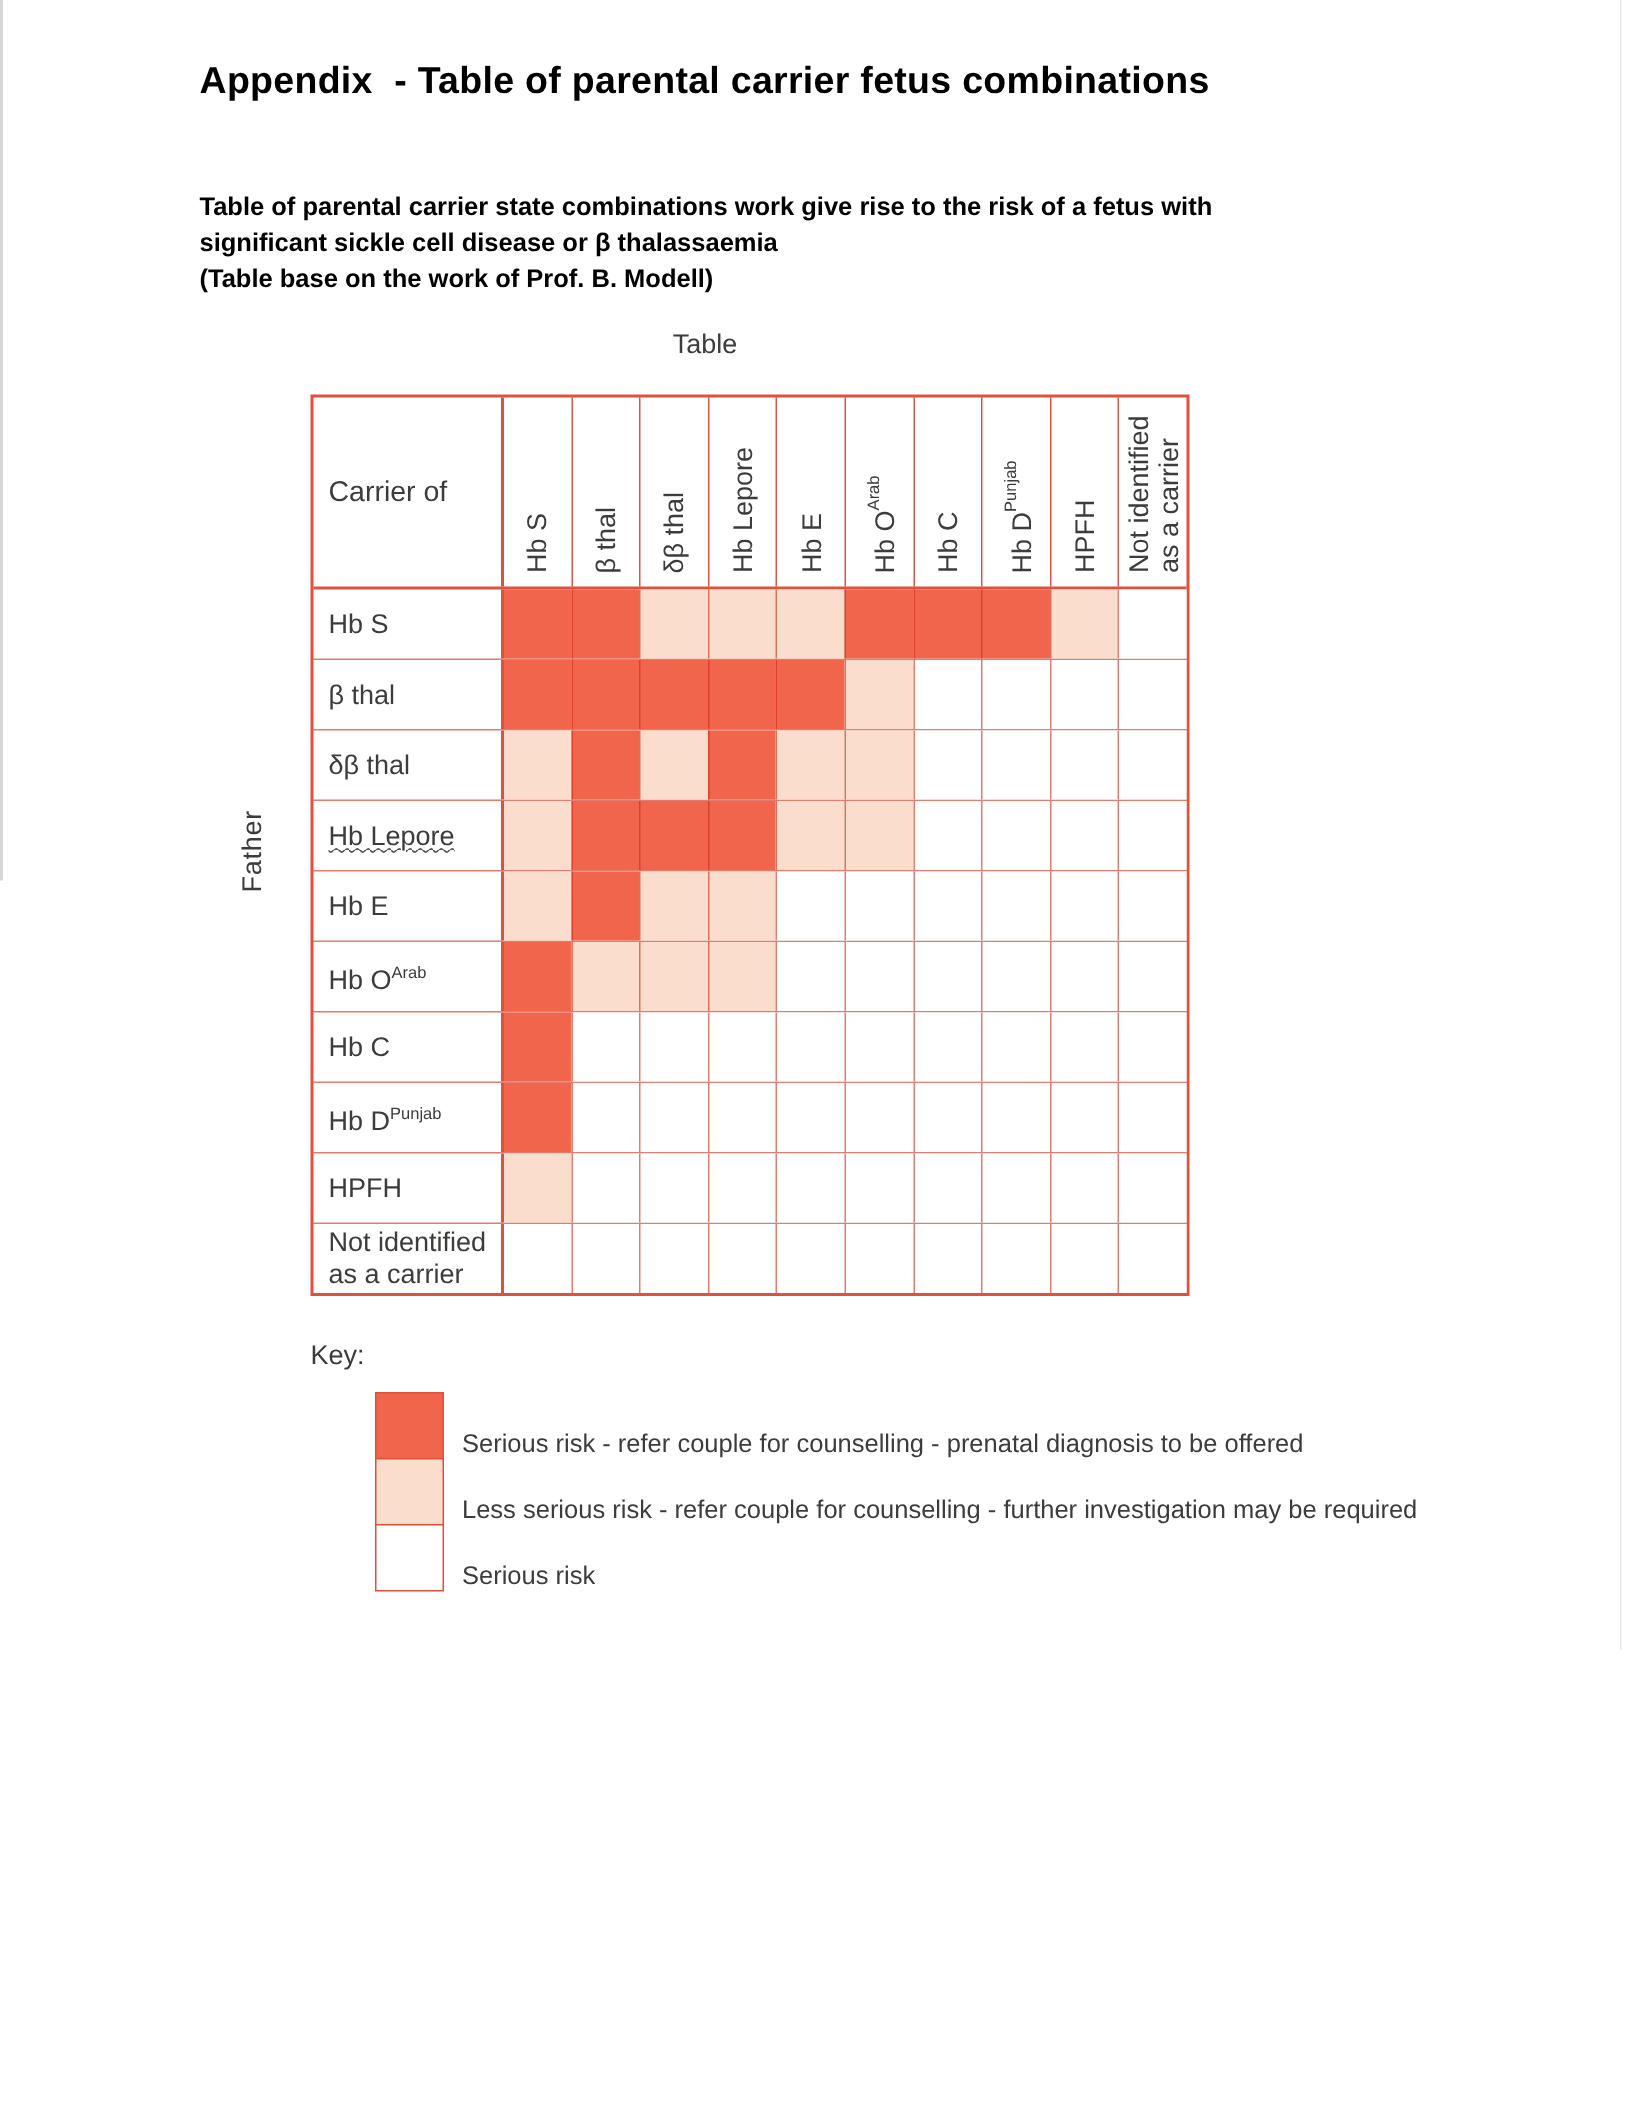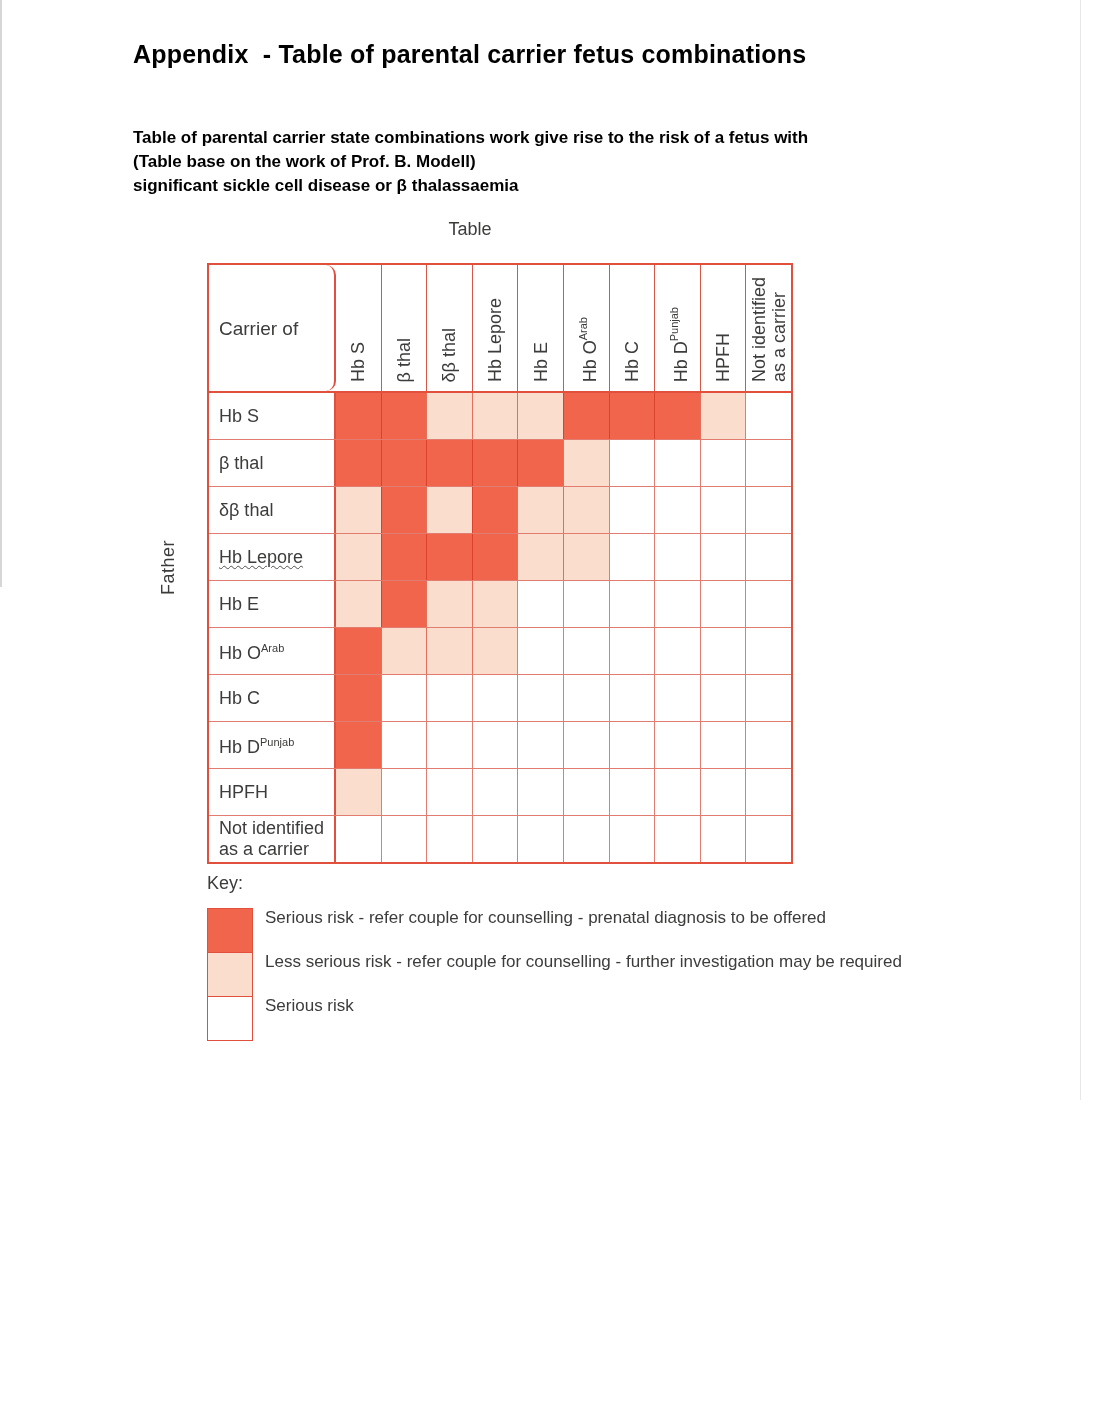--- a/index.html
+++ b/index.html
@@ -24,47 +24,47 @@
        border:2px solid #e1503c;box-sizing:border-box;color:#3d3c3b;}
   .trow{display:flex;height:46px;}
   .trow.sep{border-top:1px solid rgba(205,45,25,0.62);}
   .thead{height:126px;border-bottom:2px solid #e1503c;}
   .labelcell{width:127px;flex:none;border-right:2px solid #e1503c;box-sizing:border-box;
              display:flex;align-items:center;padding-left:10px;font-size:18px;line-height:21px;}
   .cell{flex:1;box-sizing:border-box;}
   .cell + .cell{border-left:1px solid rgba(205,45,25,0.62);}
   .hcell{display:flex;align-items:flex-end;justify-content:center;padding-bottom:9px;}
   .hcell + .hcell{border-left:1px solid rgba(205,45,25,0.80);}
-  .corner{display:flex;align-items:center;padding-left:10px;font-size:19px;border-radius:10px;}
+  .corner{display:flex;align-items:center;padding-left:10px;font-size:19px;}
   .vtext{writing-mode:vertical-rl;transform:rotate(180deg);font-size:18px;line-height:20px;
          white-space:nowrap;color:#3d3c3b;}
   sup{font-size:11px;}
   .squig{text-decoration:underline;text-decoration-style:wavy;text-decoration-color:#55524e;
          text-decoration-thickness:1px;text-underline-offset:2px;}
 
   
-  .key{position:absolute;left:207px;top:873px;color:#3d3c3b;}
+  .key{position:absolute;left:207px;top:893px;color:#3d3c3b;}
   .key-title{font-size:18px;margin-bottom:15px;}
-  .key-row{display:flex;align-items:flex-start;height:45px;margin-top:-1px;}
+  .key-row{display:flex;align-items:flex-end;height:45px;margin-top:-1px;margin-left:43px;}
   .key-swatch{width:46px;height:45px;flex:none;border:1px solid #e1503c;box-sizing:border-box;}
   .key-label{margin-left:12px;font-size:17px;white-space:nowrap;}
 </style>
 </head>
 <body>
 
 <div id="page">
   <div class="edge-line-left"></div>
   <div class="edge-line-right"></div>
 
   <div class="doc-title">Appendix  - Table of parental carrier fetus combinations</div>
 
   <div class="intro">
     <div>Table of parental carrier state combinations work give rise to the risk of a fetus with</div>
+    <div>significant sickle cell disease or β thalassaemia</div>
     <div>(Table base on the work of Prof. B. Modell)</div>
-    <div>significant sickle cell disease or β thalassaemia</div>
   </div>
 
   <div class="axis-mother">Table</div>
   <div class="axis-father">Father</div>
 
   <div class="tbl">
       <div class="trow thead">
         <div class="labelcell corner">Carrier of</div>
         <div class="cell hcell">
           <span class="vtext">Hb S</span>

